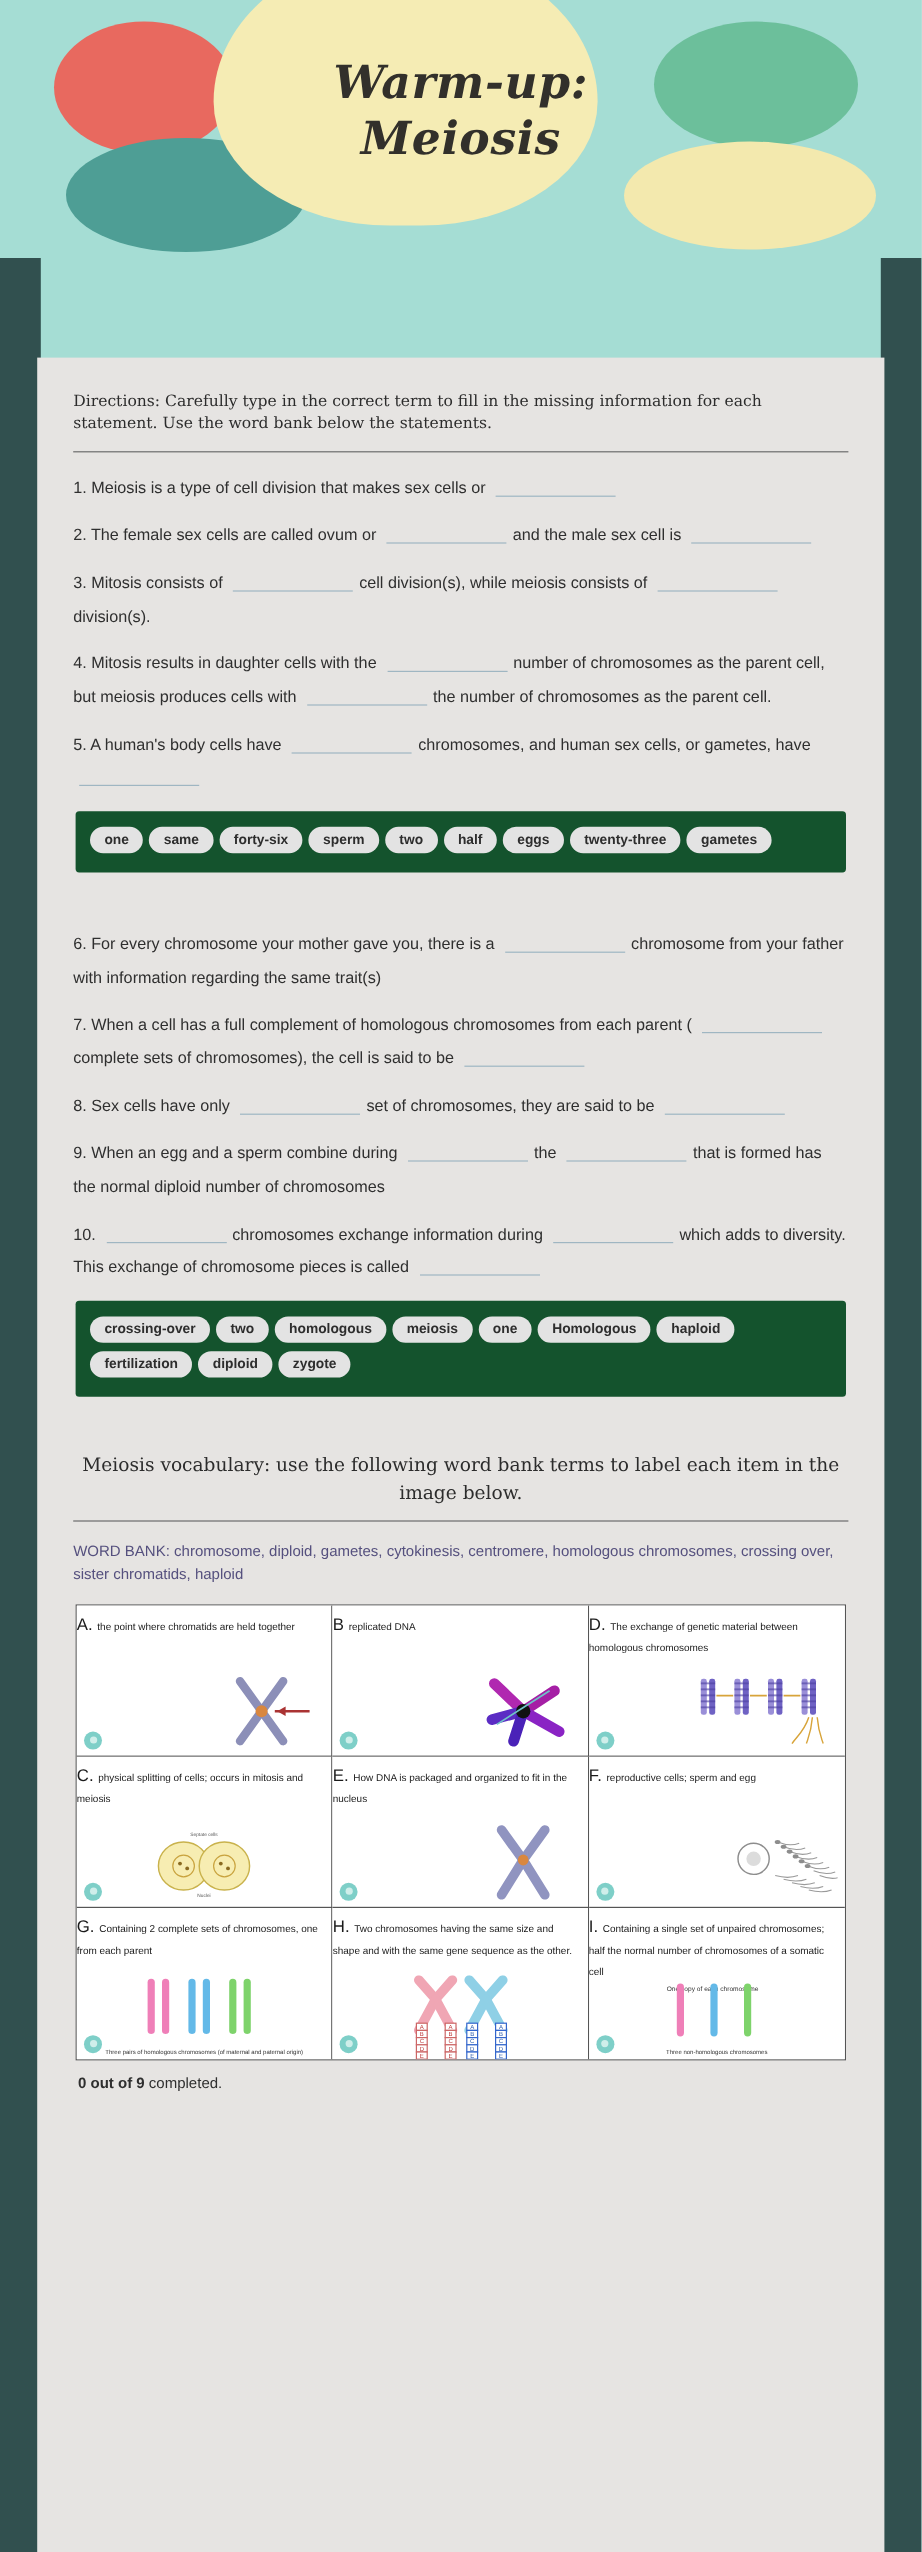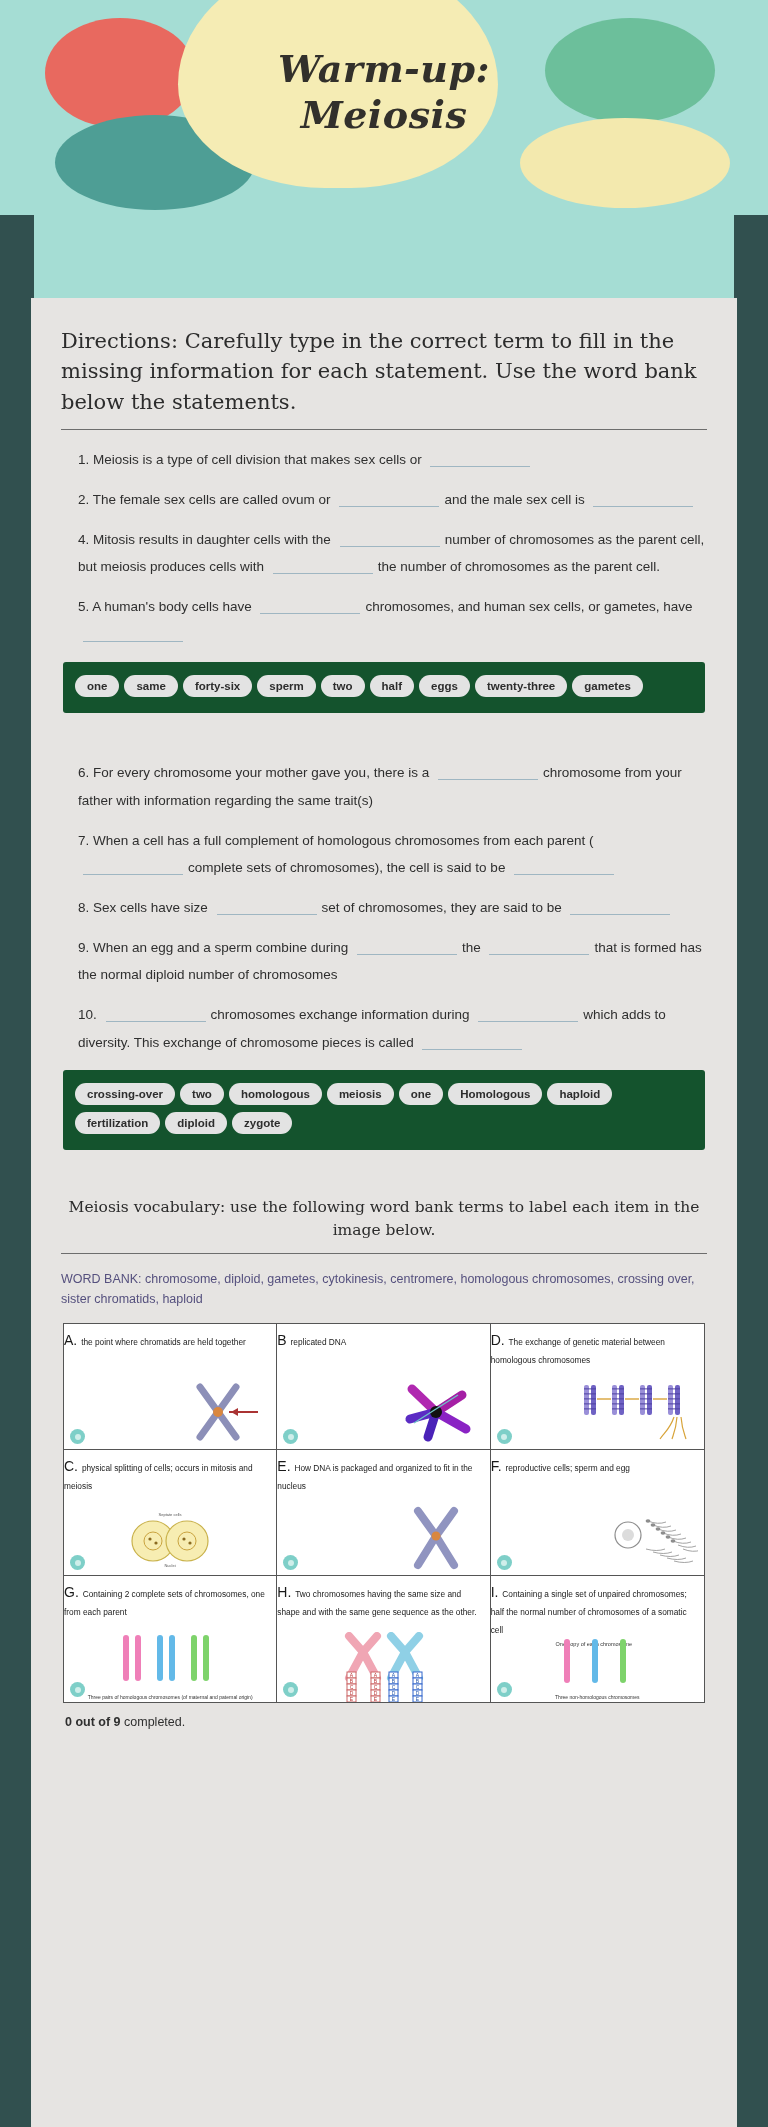--- a/index.html
+++ b/index.html
@@ -42,28 +42,28 @@
     position:relative; z-index:2;
     margin:0 auto; width:706px;
     background:#e6e4e2;
     padding:24px 22px 30px 22px;
     min-height:1900px;
   }
   .sheet-inner { padding:0 4px; }
 
   .directions {
     font-family:"DejaVu Serif", serif;
-    font-size:21px; color:#2c2c2c; line-height:1.45;
+    font-size:13px; color:#2c2c2c; line-height:1.45;
     padding:4px 4px 0 4px;
   }
   .hr { border:0; border-top:1px solid #6d6d6d; margin:12px 4px 16px 4px; }
 
   .q {
     font-size:13.5px; color:#2f2f2f; line-height:2.05;
-    margin:0 0 12px 17px; padding:0 4px;
+    margin:0 0 12px 0; padding:0 4px;
   }
   .blank {
     display:inline-block;
     border-bottom:1px solid #9fb6c2;
     min-width:78px; height:15px;
     margin:0 5px; vertical-align:-3px;
   }
   .blank.w100 { min-width:100px; }
 
   
@@ -143,32 +143,33 @@
 
 <div class="sheet">
   <div class="sheet-inner">
 
     <div class="directions">Directions: Carefully type in the correct term to fill in the missing information for each statement. Use the word bank below the statements.</div>
     <hr class="hr">
 
     <div id="qlist1">
         <div class="q"><span>1. </span><span>Meiosis is a type of cell division that makes sex cells or </span><span class="blank w100"></span></div>
         <div class="q"><span>2. </span><span>The female sex cells are called ovum or </span><span class="blank w100"></span><span>and the male sex cell is </span><span class="blank w100"></span></div>
+        <div class="q"><span>3. </span><span>Mitosis consists of </span><span class="blank w100"></span><span>cell division(s), while meiosis consists of </span><span class="blank w100"></span><span>division(s). </span></div>
         <div class="q"><span>4. </span><span>Mitosis results in daughter cells with the </span><span class="blank w100"></span><span>number of chromosomes as the parent cell, but meiosis produces cells with </span><span class="blank w100"></span><span>the number of chromosomes as the parent cell. </span></div>
         <div class="q"><span>5. </span><span>A human's body cells have </span><span class="blank w100"></span><span>chromosomes, and human sex cells, or gametes, have </span><span class="blank w100"></span></div>
       </div>
 
     <div class="wordbank" id="wb1"><span class="chip">one</span><span class="chip">same</span><span class="chip">forty-six</span><span class="chip">sperm</span><span class="chip">two</span><span class="chip">half</span><span class="chip">eggs</span><span class="chip">twenty-three</span><span class="chip">gametes</span></div>
 
     <div class="spacer-lg"></div>
 
     <div id="qlist2">
         <div class="q"><span>6. </span><span>For every chromosome your mother gave you, there is a </span><span class="blank w100"></span><span>chromosome from your father with information regarding the same trait(s) </span></div>
         <div class="q"><span>7. </span><span>When a cell has a full complement of homologous chromosomes from each parent ( </span><span class="blank w100"></span><span>complete sets of chromosomes), the cell is said to be </span><span class="blank w100"></span></div>
-        <div class="q"><span>8. </span><span>Sex cells have size </span><span class="blank w100"></span><span>set of chromosomes, they are said to be </span><span class="blank w100"></span></div>
+        <div class="q"><span>8. </span><span>Sex cells have only </span><span class="blank w100"></span><span>set of chromosomes, they are said to be </span><span class="blank w100"></span></div>
         <div class="q"><span>9. </span><span>When an egg and a sperm combine during </span><span class="blank w100"></span><span>the </span><span class="blank w100"></span><span>that is formed has the normal diploid number of chromosomes </span></div>
         <div class="q"><span>10. </span><span class="blank w100"></span><span>chromosomes exchange information during </span><span class="blank w100"></span><span>which adds to diversity. This exchange of chromosome pieces is called </span><span class="blank w100"></span></div>
       </div>
 
     <div class="wordbank" id="wb2"><span class="chip">crossing-over</span><span class="chip">two</span><span class="chip">homologous</span><span class="chip">meiosis</span><span class="chip">one</span><span class="chip">Homologous</span><span class="chip">haploid</span><span class="chip">fertilization</span><span class="chip">diploid</span><span class="chip">zygote</span></div>
 
     <div class="spacer-lg"></div>
 
     <div class="vocab-head">Meiosis vocabulary: use the following word bank terms to label each item in the image below.</div>
     <hr class="hr">

